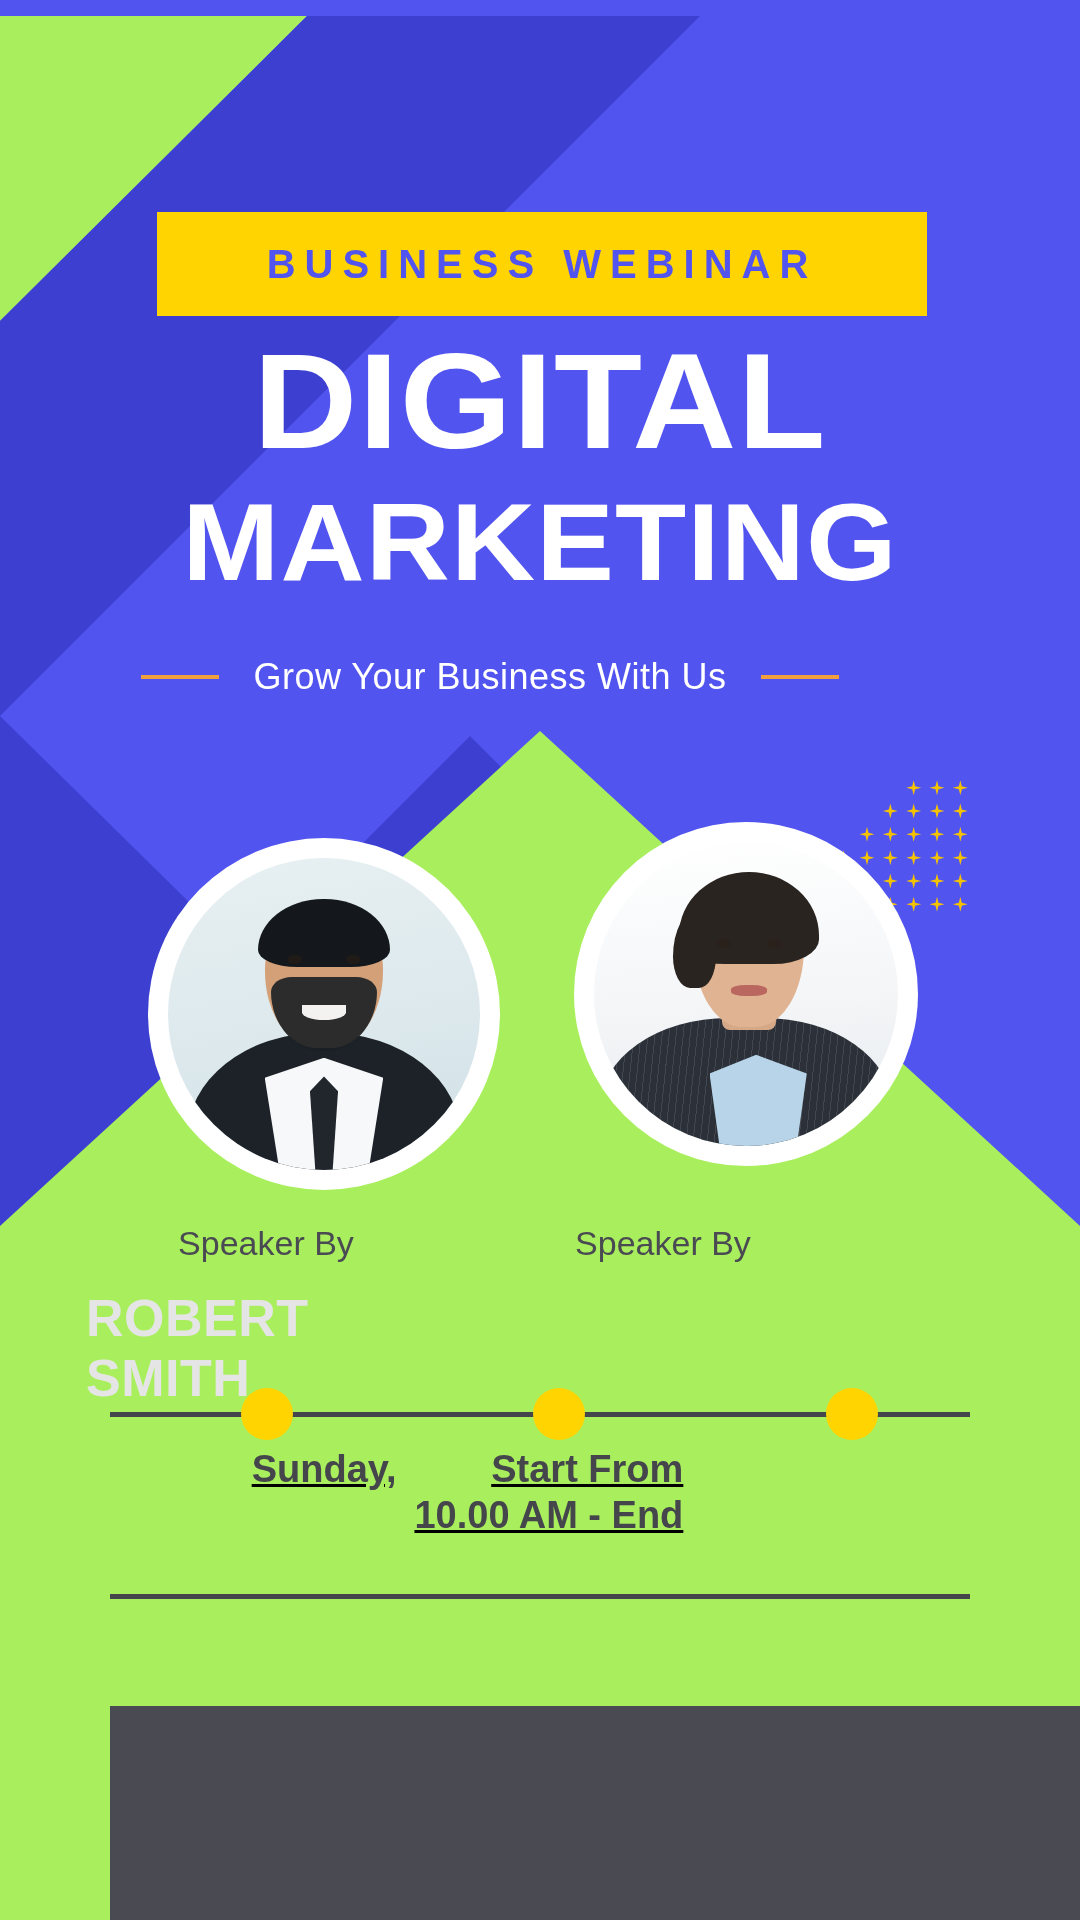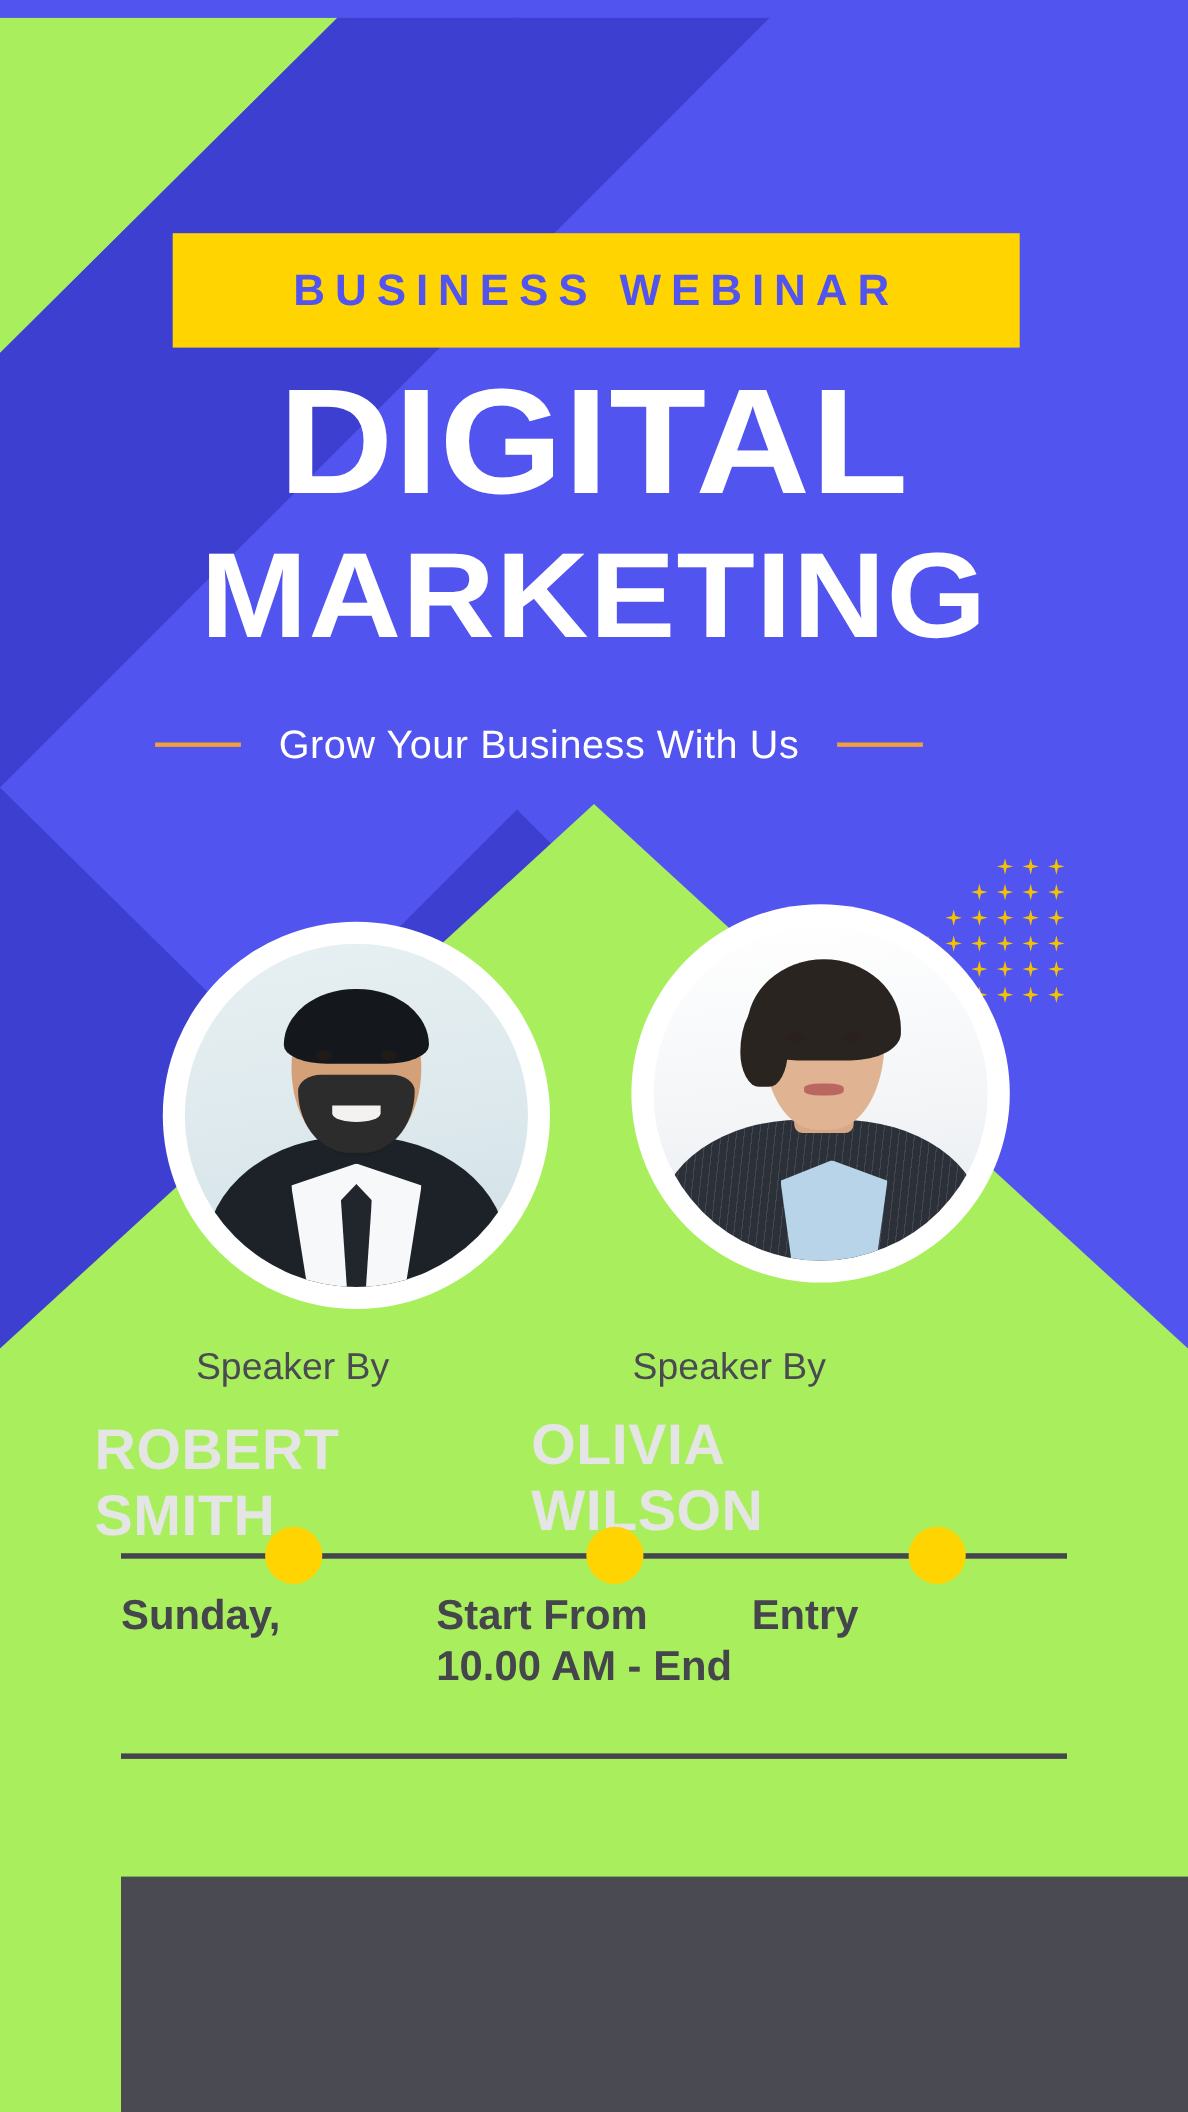--- a/index.html
+++ b/index.html
@@ -238,21 +238,21 @@
   }
   .tl-dot.d1 { left:241px; }
   .tl-dot.d2 { left:533px; }
   .tl-dot.d3 { left:826px; }
 
   .tl-cols {
     position:absolute; left:110px; top:1430px;
     width:860px;
     display:flex;
   }
-  .tl-col { flex:1; text-align:left; }
+  .tl-col { flex:1; text-align:right;text-decoration:underline; }
   .tl-head {
     color:#45454c; font-size:38px; font-weight:bold; line-height:46px;
   }
   .tl-sub {
     color:#45454c; font-size:38px; font-weight:bold; line-height:46px;
   }
 
   .divider {
     position:absolute; left:110px; top:1578px;
     width:860px; height:5px; background:#45454c;
@@ -371,37 +371,35 @@
       <div class="womHairSide"></div>
       <div class="womEyeL"></div>
       <div class="womEyeR"></div>
       <div class="womMouth"></div>
     </div>
   </div>
 
   <div class="spk-role l">Speaker By</div>
   <div class="spk-name l">ROBERT SMITH</div>
   <div class="spk-role r">Speaker By</div>
-  <div class="spk-name r">OLIVIA WILSON</div>
 
   <div class="tl-line"></div>
   <div class="tl-dot d1"></div>
   <div class="tl-dot d2"></div>
   <div class="tl-dot d3"></div>
 
   <div class="tl-cols">
     <div class="tl-col">
       <div class="tl-head">Sunday,</div>
     </div>
     <div class="tl-col">
       <div class="tl-head">Start From</div>
       <div class="tl-sub">10.00 AM - End</div>
     </div>
     <div class="tl-col">
-      <div class="tl-head">Entry</div>
     </div>
   </div>
 
   <div class="divider"></div>
 
   <div class="footer-bar"></div>
 
 
 
 </div>

